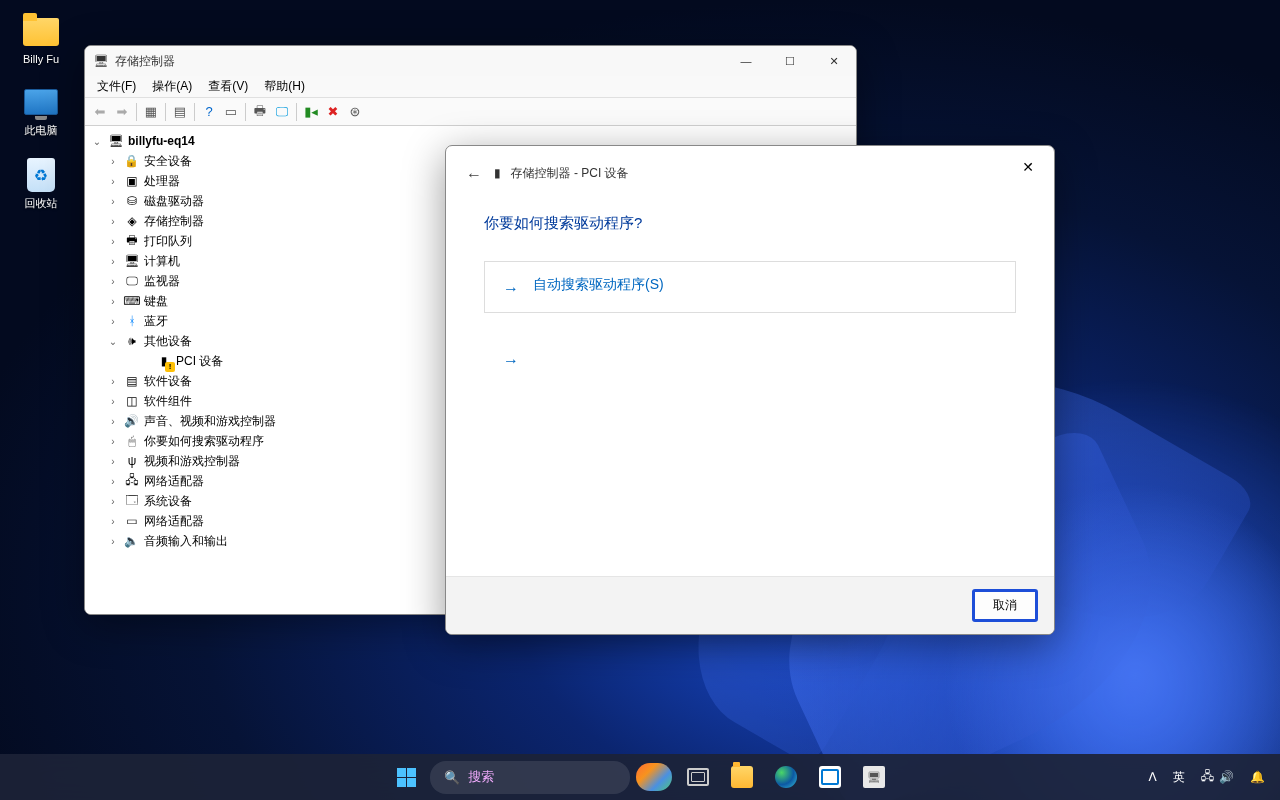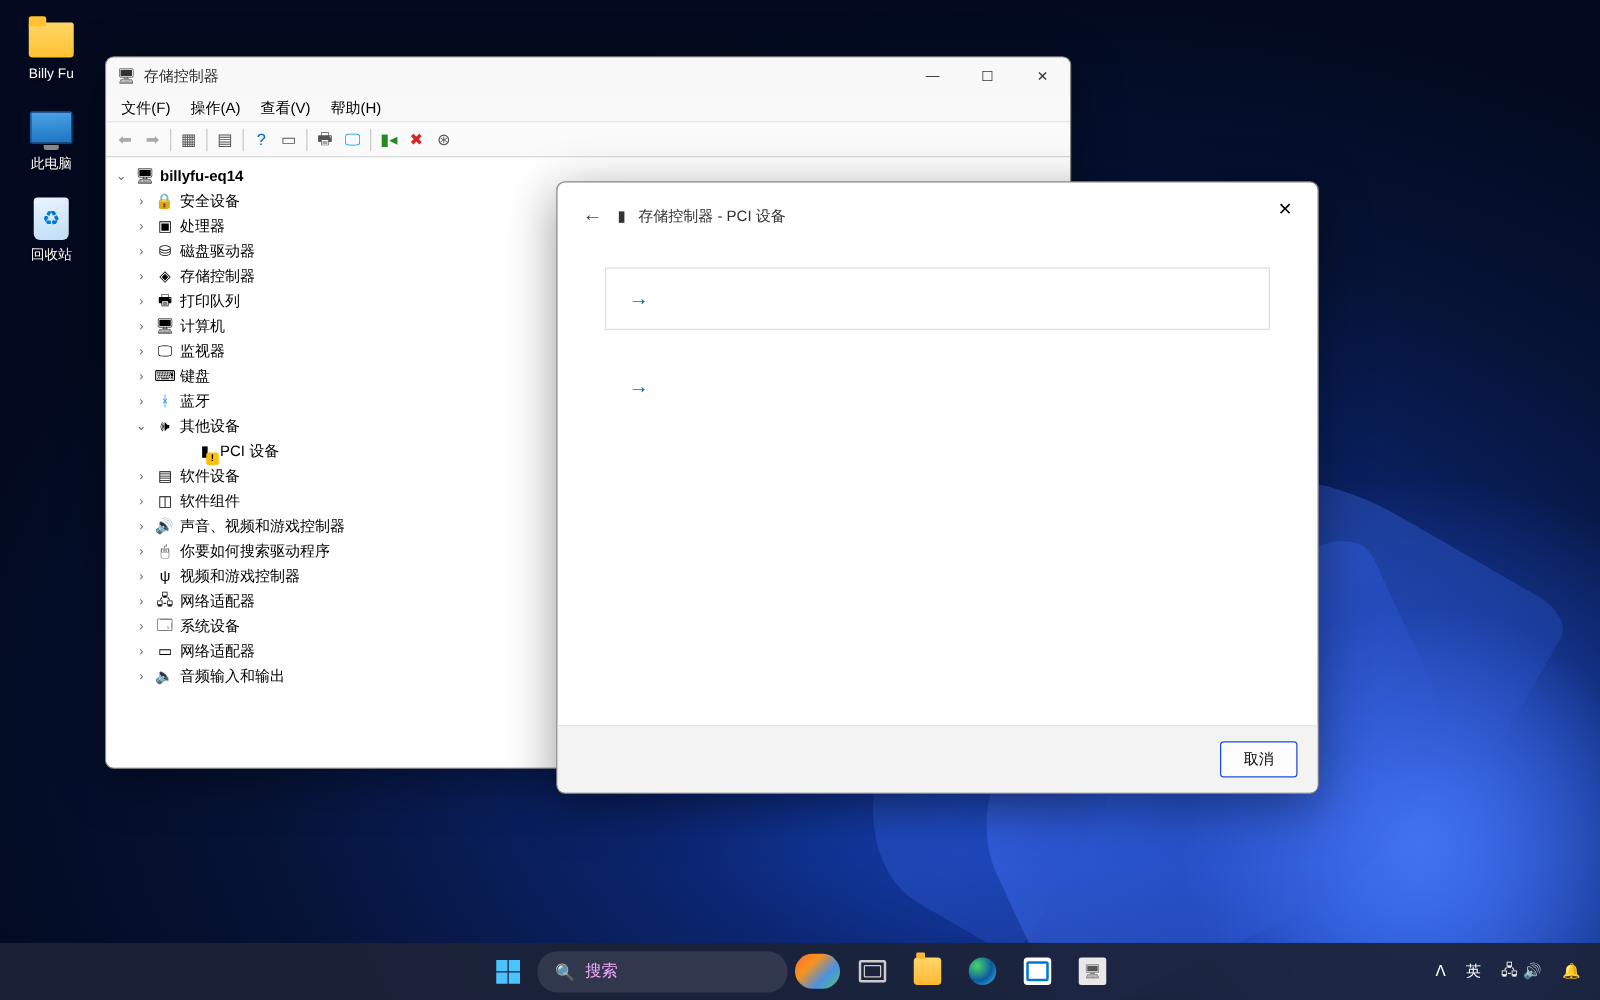--- a/index.html
+++ b/index.html
@@ -46,21 +46,21 @@
 .dialog-header{display:flex;align-items:center;padding:14px 14px 28px 14px;font-size:12px;color:#333;gap:10px}
 .back-arrow{font-size:16px;color:#444;cursor:pointer;padding:4px 6px;width:24px}
 .dialog-body{flex:1;padding:0 38px}
 .dialog-heading{color:#003a9b;font-size:15px;font-weight:400;margin-bottom:28px}
 .option-btn{border:1px solid #ddd;padding:14px 18px;margin-bottom:20px;cursor:pointer;display:flex;gap:14px}
 .option-btn.borderless{border-color:transparent}
 .arrow-right{color:#0067c0;font-size:16px;margin-top:2px}
 .option-title{color:#0067c0;font-size:14px;margin-bottom:4px}
 .option-desc{color:#0067c0;font-size:11.5px}
 .dialog-footer{padding:12px 16px;display:flex;justify-content:flex-end;background:#f3f3f3;border-top:1px solid #e5e5e5}
-.dlg-btn{padding:5px 18px;font-size:12px;background:#fdfdfd;border:1px solid #1d4ed8;border-radius:3px;cursor:pointer}
+.dlg-btn{padding:5px 18px;font-size:12px;background:#fdfdfd;border:3px solid #1d4ed8;border-radius:3px;cursor:pointer}
 .taskbar{position:absolute;left:0;right:0;bottom:0;height:46px;background:rgba(28,35,55,.92);backdrop-filter:blur(20px);display:flex;align-items:center;justify-content:center;padding:0 12px}
 .tb-center{display:flex;align-items:center;gap:4px}
 .tb-btn{width:40px;height:40px;border-radius:4px;display:flex;align-items:center;justify-content:center;cursor:pointer;color:#fff;font-size:18px}
 .start-btn{font-size:20px}
 .search-box{width:200px;height:33px;background:rgba(255,255,255,.1);border-radius:16px;display:flex;align-items:center;padding:0 14px;gap:8px;cursor:text}
 .search-box-icon{color:#ccc;font-size:13px}
 .search-box-text{color:#f0abfc;font-size:13px}
 .taskview-widget{width:36px;height:28px;border-radius:14px;background:linear-gradient(135deg,#ff6b35,#f7931e,#4a90e2,#50c878);display:flex;align-items:center;justify-content:center}
 .tb-right{position:absolute;right:8px;display:flex;align-items:center;gap:2px;color:#fff;font-size:12px}
 .tray-item{padding:5px 7px;border-radius:3px;cursor:pointer;display:flex;align-items:center;gap:5px}
@@ -258,23 +258,25 @@
 </div>
 
 <div class="window dialog">
   <div class="dialog-close">✕</div>
   <div class="dialog-header">
     <span class="back-arrow">←</span>
     <span>▮</span>
     <span>存储控制器 - PCI 设备</span>
   </div>
   <div class="dialog-body">
+    <div class="dialog-heading">你要如何搜索驱动程序?</div>
     <div class="option-btn">
       <span class="arrow-right">→</span>
       <div>
+        <div class="option-title">自动搜索驱动程序(S)</div>
       </div>
     </div>
     <div class="option-btn borderless">
       <span class="arrow-right">→</span>
     </div>
   </div>
   <div class="dialog-footer">
     <button class="dlg-btn">取消</button>
   </div>
 </div>

